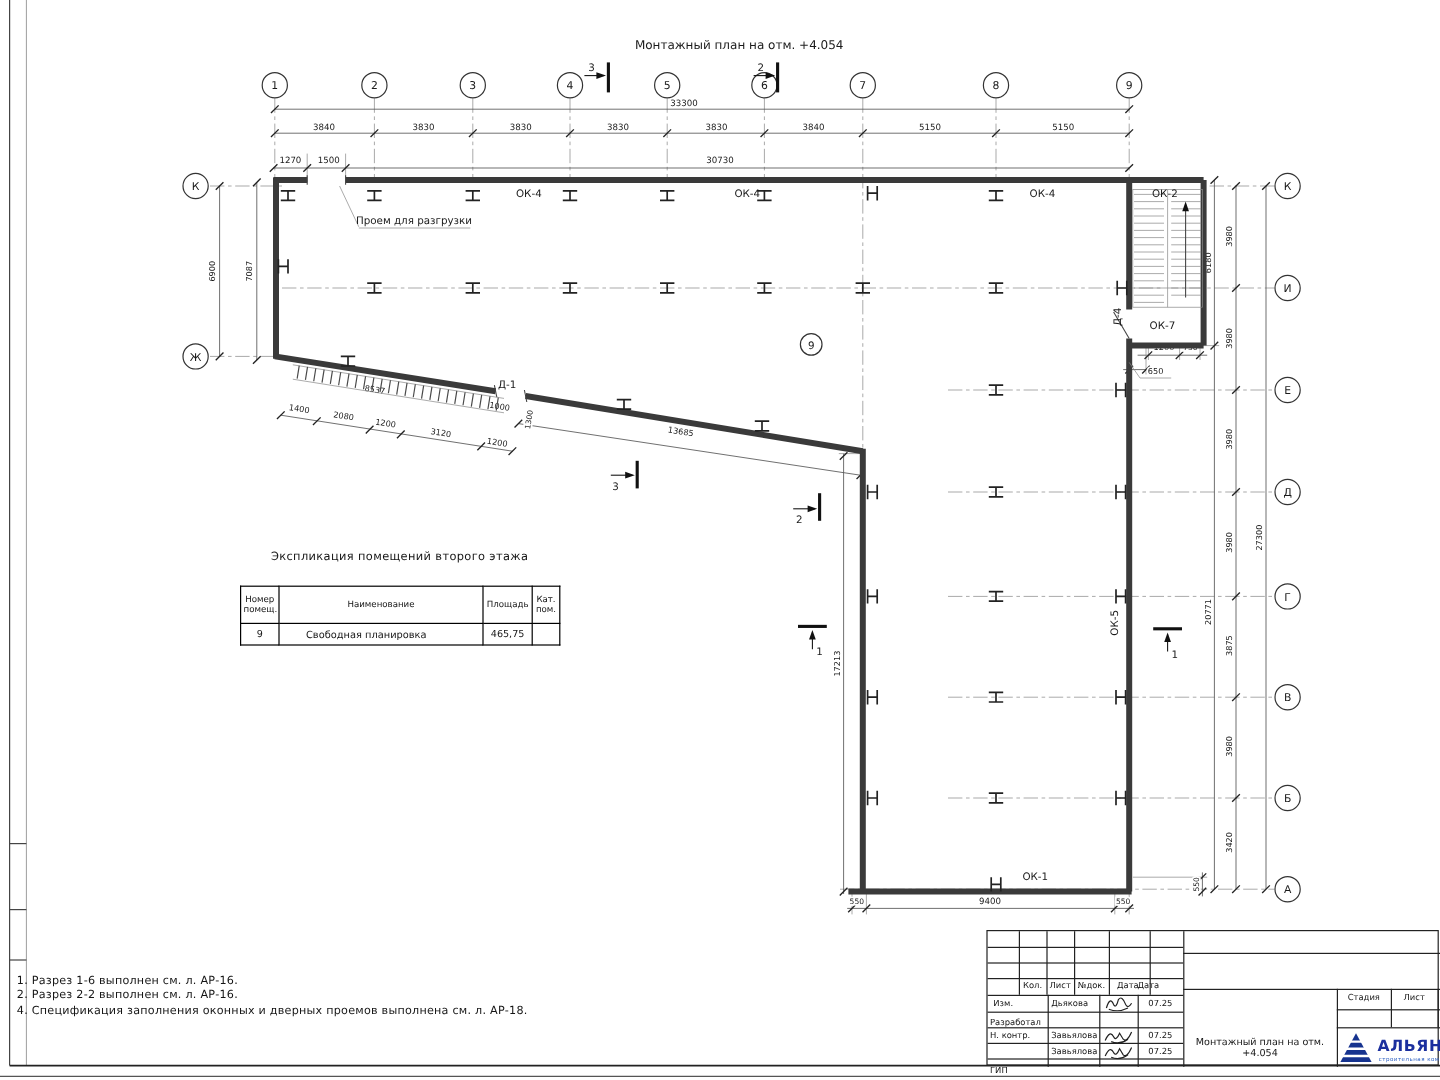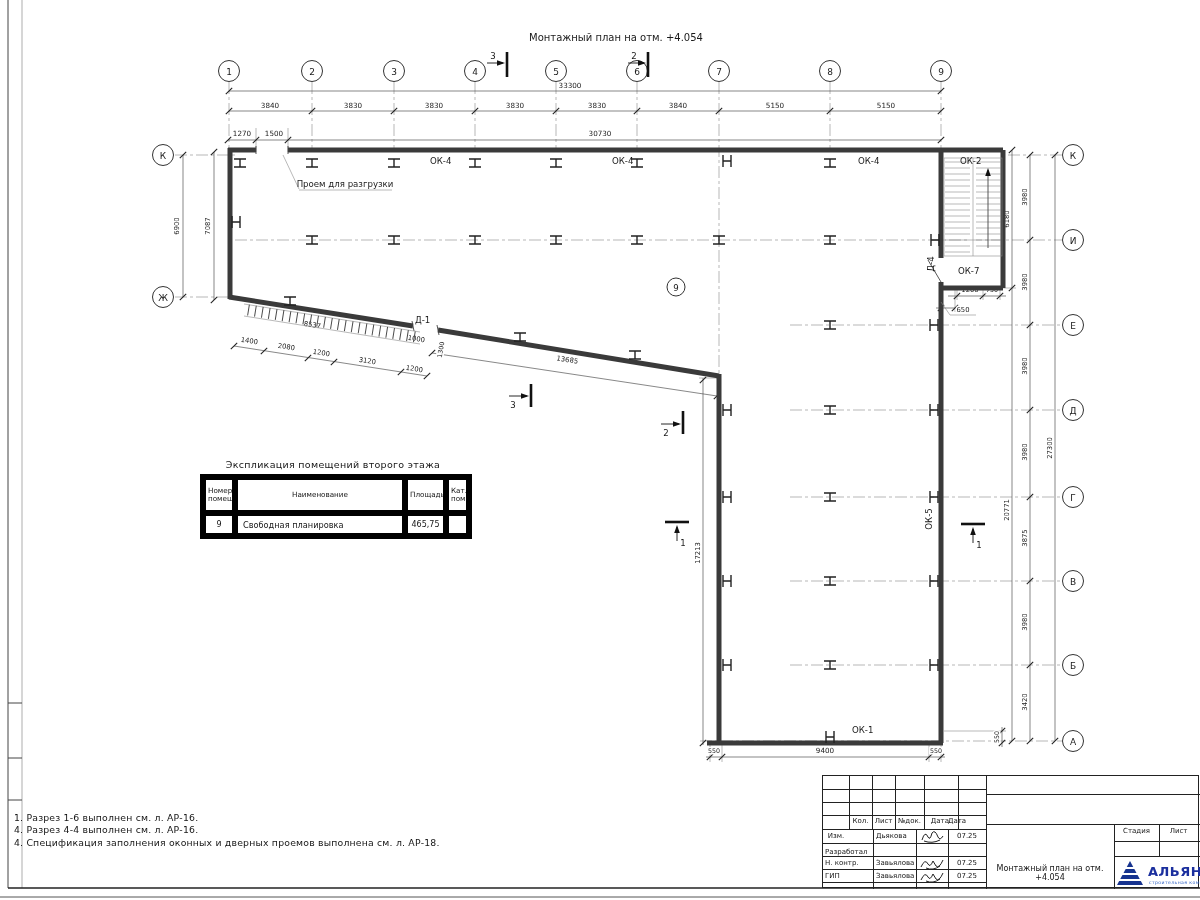--- a/index.html
+++ b/index.html
@@ -15,26 +15,26 @@
   .sec{stroke:#111;stroke-width:2.6;fill:none}
   .sec2{stroke:#111;stroke-width:.9;fill:none}
   .ladder{stroke:#4a4a4a;stroke-width:11;fill:none;stroke-dasharray:1 6}
   .bub{fill:#fff;stroke:#333;stroke-width:1}
   .t6{font-size:6.3px}.t65{font-size:6.8px}.t7{font-size:7.2px}.t8{font-size:8.6px}
   .t9{font-size:9px}.t10{font-size:10px}
   .mid{text-anchor:middle}
   .halo{paint-order:stroke;stroke:#fff;stroke-width:3px}
   
   .expl{position:absolute;left:200px;top:459px;width:266px}
-  .expl .ttl{font-size:9.5px;text-align:center;margin-bottom:4px;letter-spacing:.3px}
+  .expl .ttl{font-size:9.5px;text-align:center;margin-bottom:18px;letter-spacing:.3px}
   .expl table{border-collapse:collapse;table-layout:fixed;width:266px}
-  .expl td{border:6px solid #000000;font-size:8px;text-align:center;padding:1px 2px;overflow:hidden}
+  .expl td{border:1px solid #000000;font-size:8px;text-align:center;padding:1px 2px;overflow:hidden}
   .expl tr.h td{height:28px;font-size:7.2px;line-height:1.15}
   .expl tr.r td{height:15px}
-  .expl td.nm{text-align:left;padding-left:5px;font-size:8.2px}
+  .expl td.nm{text-align:left;padding-left:22px;font-size:8.2px}
   
   .notes{position:absolute;left:14px;top:812px;font-size:9.3px;line-height:12.4px;letter-spacing:.2px}
   
   .stamp{position:absolute;left:822px;top:775px;width:377px;height:113px;border:1.6px solid #222;box-sizing:border-box;font-size:7px}
   .stamp .vl,.stamp .hl{position:absolute;background:#222}
   .stamp .vl{width:1px}
   .stamp .hl{height:1px}
   .stamp .c{position:absolute;text-align:center;overflow:hidden;white-space:nowrap}
   .stamp .l{position:absolute;text-align:left;overflow:hidden;white-space:nowrap}
   .logo-box{position:absolute;left:293px;top:83px;width:86px;height:28px}
@@ -421,21 +421,21 @@
       <td class="nm">Свободная планировка</td>
       <td>465,75</td>
       <td></td>
     </tr>
   </tbody>
       </table>
 </div>
 
 <div class="notes">
   <div>1. Разрез 1-6 выполнен см. л. АР-16.</div>
-  <div>4. Разрез 4-4 выполнен см. л. АР-16.</div>
+  <div>2. Разрез 2-2 выполнен см. л. АР-16.</div>
   <div>4. Спецификация заполнения оконных и дверных проемов выполнена см. л. АР-18.</div>
 </div>
 
 <div class="stamp">
 
   <div class="hl" style="left:0;top:13px;width:163px"></div>
   <div class="hl" style="left:0;top:26px;width:163px"></div>
   <div class="hl" style="left:0;top:39px;width:163px"></div>
   <div class="hl" style="left:0;top:53px;width:163px"></div>
   <div class="hl" style="left:0;top:67px;width:163px"></div>
@@ -468,21 +468,21 @@
   <div class="c" style="left:72px;top:41px;width:29px">№док.</div>
   <div class="c" style="left:101px;top:41px;width:34px">Дата.</div>
   <div class="c" style="left:120px;top:41px;width:28px">Дата</div>
 
   <div class="l" style="left:2px;top:72px;width:56px">Разработал</div>
   <div class="l" style="left:53px;top:56px;width:39px">Дьякова</div>
   <div class="c" style="left:125px;top:56px;width:38px">07.25</div>
   <div class="l" style="left:2px;top:83px;width:47px">Н. контр.</div>
   <div class="l" style="left:53px;top:83px;width:39px">Завьялова</div>
   <div class="c" style="left:125px;top:83px;width:38px">07.25</div>
-  <div class="l" style="left:2px;top:96px;width:41px">ГИП</div>
+  <div class="l" style="left:2px;top:112px;width:41px">ГИП</div>
   <div class="l" style="left:53px;top:96px;width:39px">Завьялова</div>
   <div class="c" style="left:125px;top:96px;width:38px">07.25</div>
 
   <svg style="position:absolute;left:96px;top:52px" width="26" height="15">
     <path d="M3 12 Q6 2 9 9 Q11 13 13 5 Q16 1 19 9 Q21 13 24 8 M5 13 Q13 16 21 12" stroke="#222" stroke-width="1" fill="none"></path>
   </svg>
   <svg style="position:absolute;left:95px;top:81px" width="28" height="13">
     <path d="M3 10 Q7 1 10 7 Q12 11 15 4 L18 9 Q21 12 25 3 M8 11 Q15 14 22 9" stroke="#222" stroke-width="1" fill="none"></path>
   </svg>
   <svg style="position:absolute;left:95px;top:94px" width="28" height="13">

